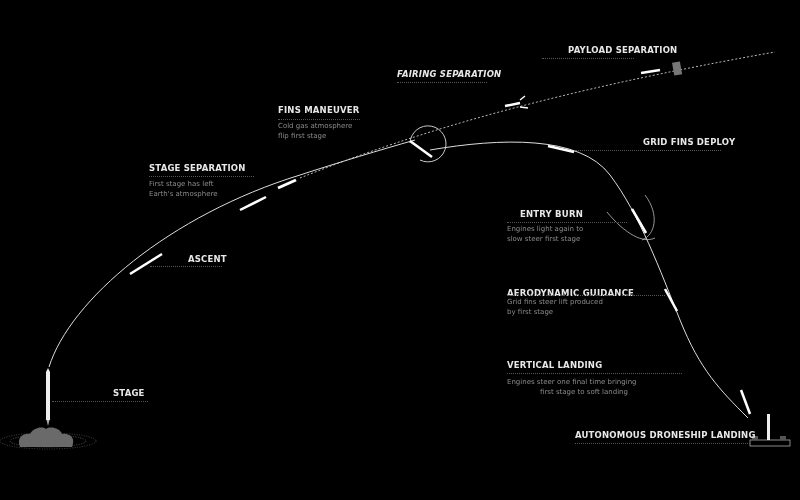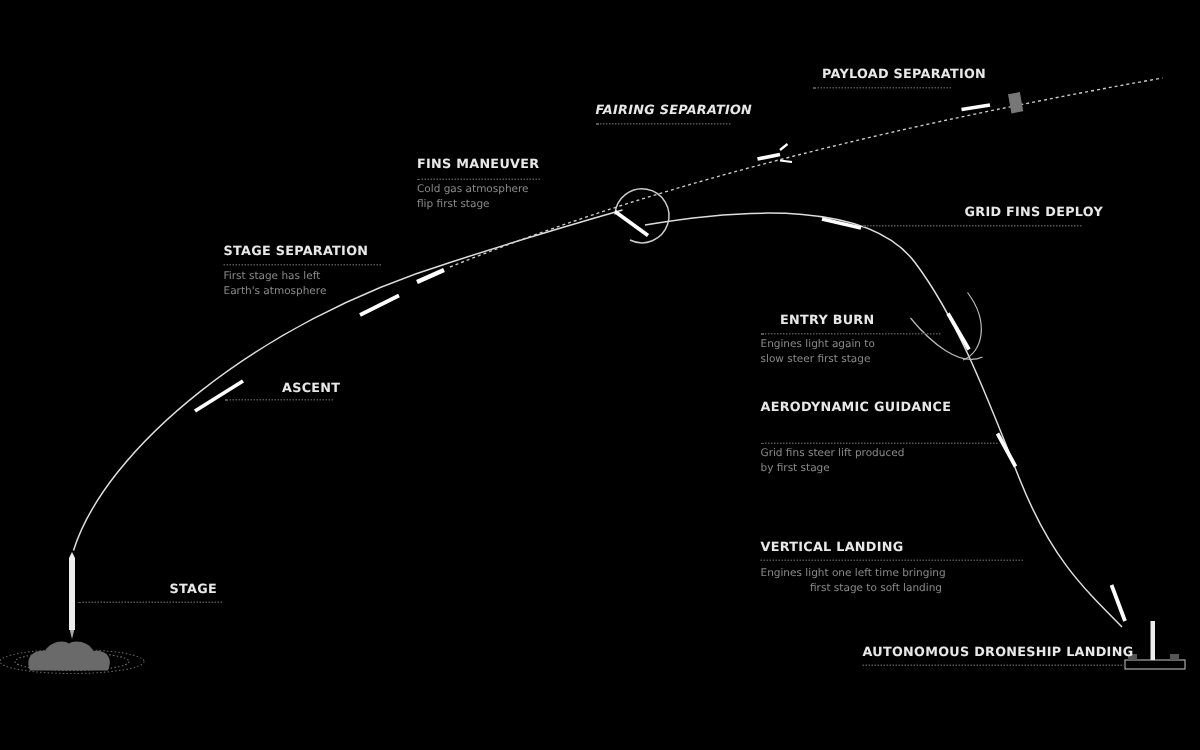--- a/index.html
+++ b/index.html
@@ -75,35 +75,35 @@
 <div class="desc" style="left:149px;top:189px;">Earth's atmosphere</div>
 
 <div class="label" style="left:278px;top:105px;">FINS MANEUVER</div>
 <div class="lead" style="left:278px;top:119px;width:82px;"></div>
 <div class="desc" style="left:278px;top:121px;">Cold gas atmosphere</div>
 <div class="desc" style="left:278px;top:131px;">flip first stage</div>
 
 <div class="label" style="left:397px;top:69px;font-style:italic;">FAIRING SEPARATION</div>
 <div class="lead" style="left:397px;top:82px;width:90px;"></div>
 
-<div class="label" style="left:522px;top:45px;padding-left:26px;">PAYLOAD SEPARATION</div>
+<div class="label" style="left:542px;top:45px;padding-left:26px;">PAYLOAD SEPARATION</div>
 <div class="lead" style="left:542px;top:58px;width:92px;"></div>
 
 <div class="label" style="left:643px;top:137px;">GRID FINS DEPLOY</div>
 <div class="lead" style="left:575px;top:150px;width:146px;"></div>
 
 <div class="label" style="left:507px;top:209px;margin-left:13px;">ENTRY BURN</div>
 <div class="lead" style="left:507px;top:222px;width:120px;"></div>
 <div class="desc" style="left:507px;top:224px;">Engines light again to</div>
 <div class="desc" style="left:507px;top:234px;">slow steer first stage</div>
 
-<div class="label" style="left:507px;top:267px;">AERODYNAMIC GUIDANCE</div>
+<div class="label" style="left:507px;top:288px;">AERODYNAMIC GUIDANCE</div>
 <div class="lead" style="left:507px;top:295px;width:158px;"></div>
 <div class="desc" style="left:507px;top:297px;">Grid fins steer lift produced</div>
 <div class="desc" style="left:507px;top:307px;">by first stage</div>
 
 <div class="label" style="left:507px;top:360px;">VERTICAL LANDING</div>
 <div class="lead" style="left:507px;top:373px;width:175px;"></div>
-<div class="desc" style="left:507px;top:377px;">Engines light one left time bringing</div>
+<div class="desc" style="left:507px;top:377px;">Engines steer one final time bringing</div>
 <div class="desc" style="left:509px;top:387px;margin-left:31px;">first stage to soft landing</div>
 
 <div class="label" style="left:575px;top:430px;">AUTONOMOUS DRONESHIP LANDING</div>
 <div class="lead" style="left:575px;top:443px;width:175px;"></div>
 
 </body></html>

